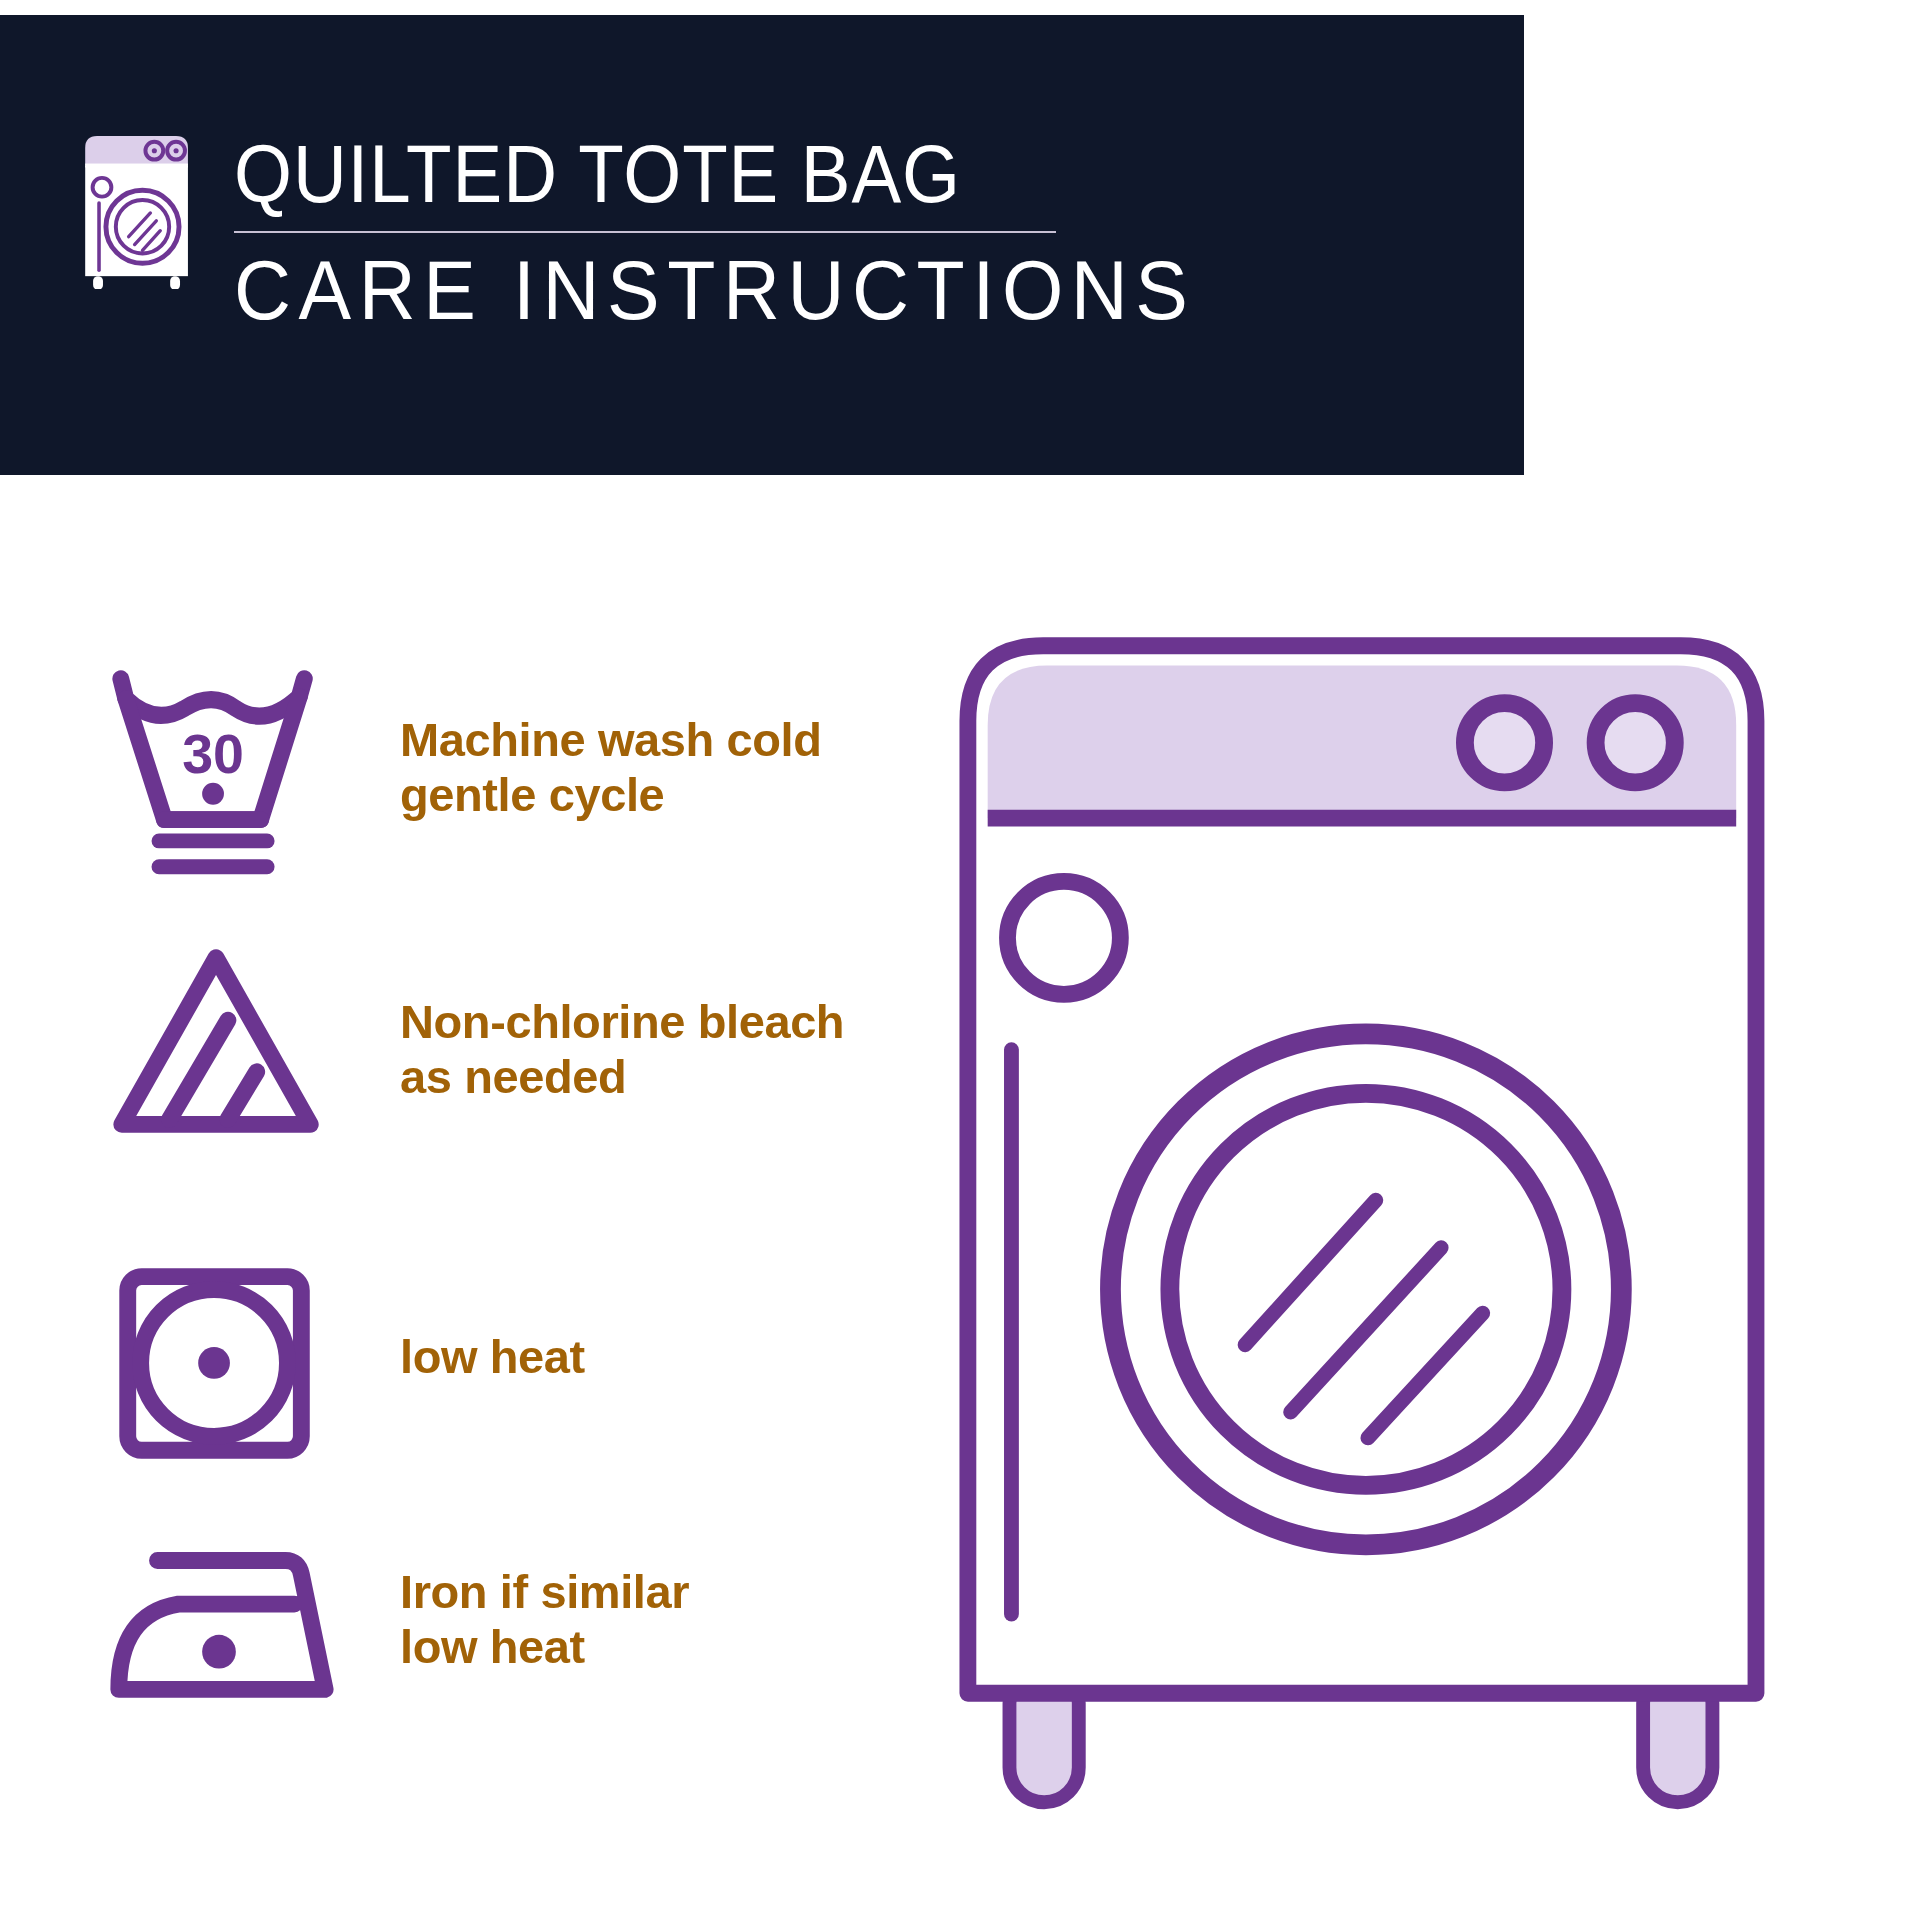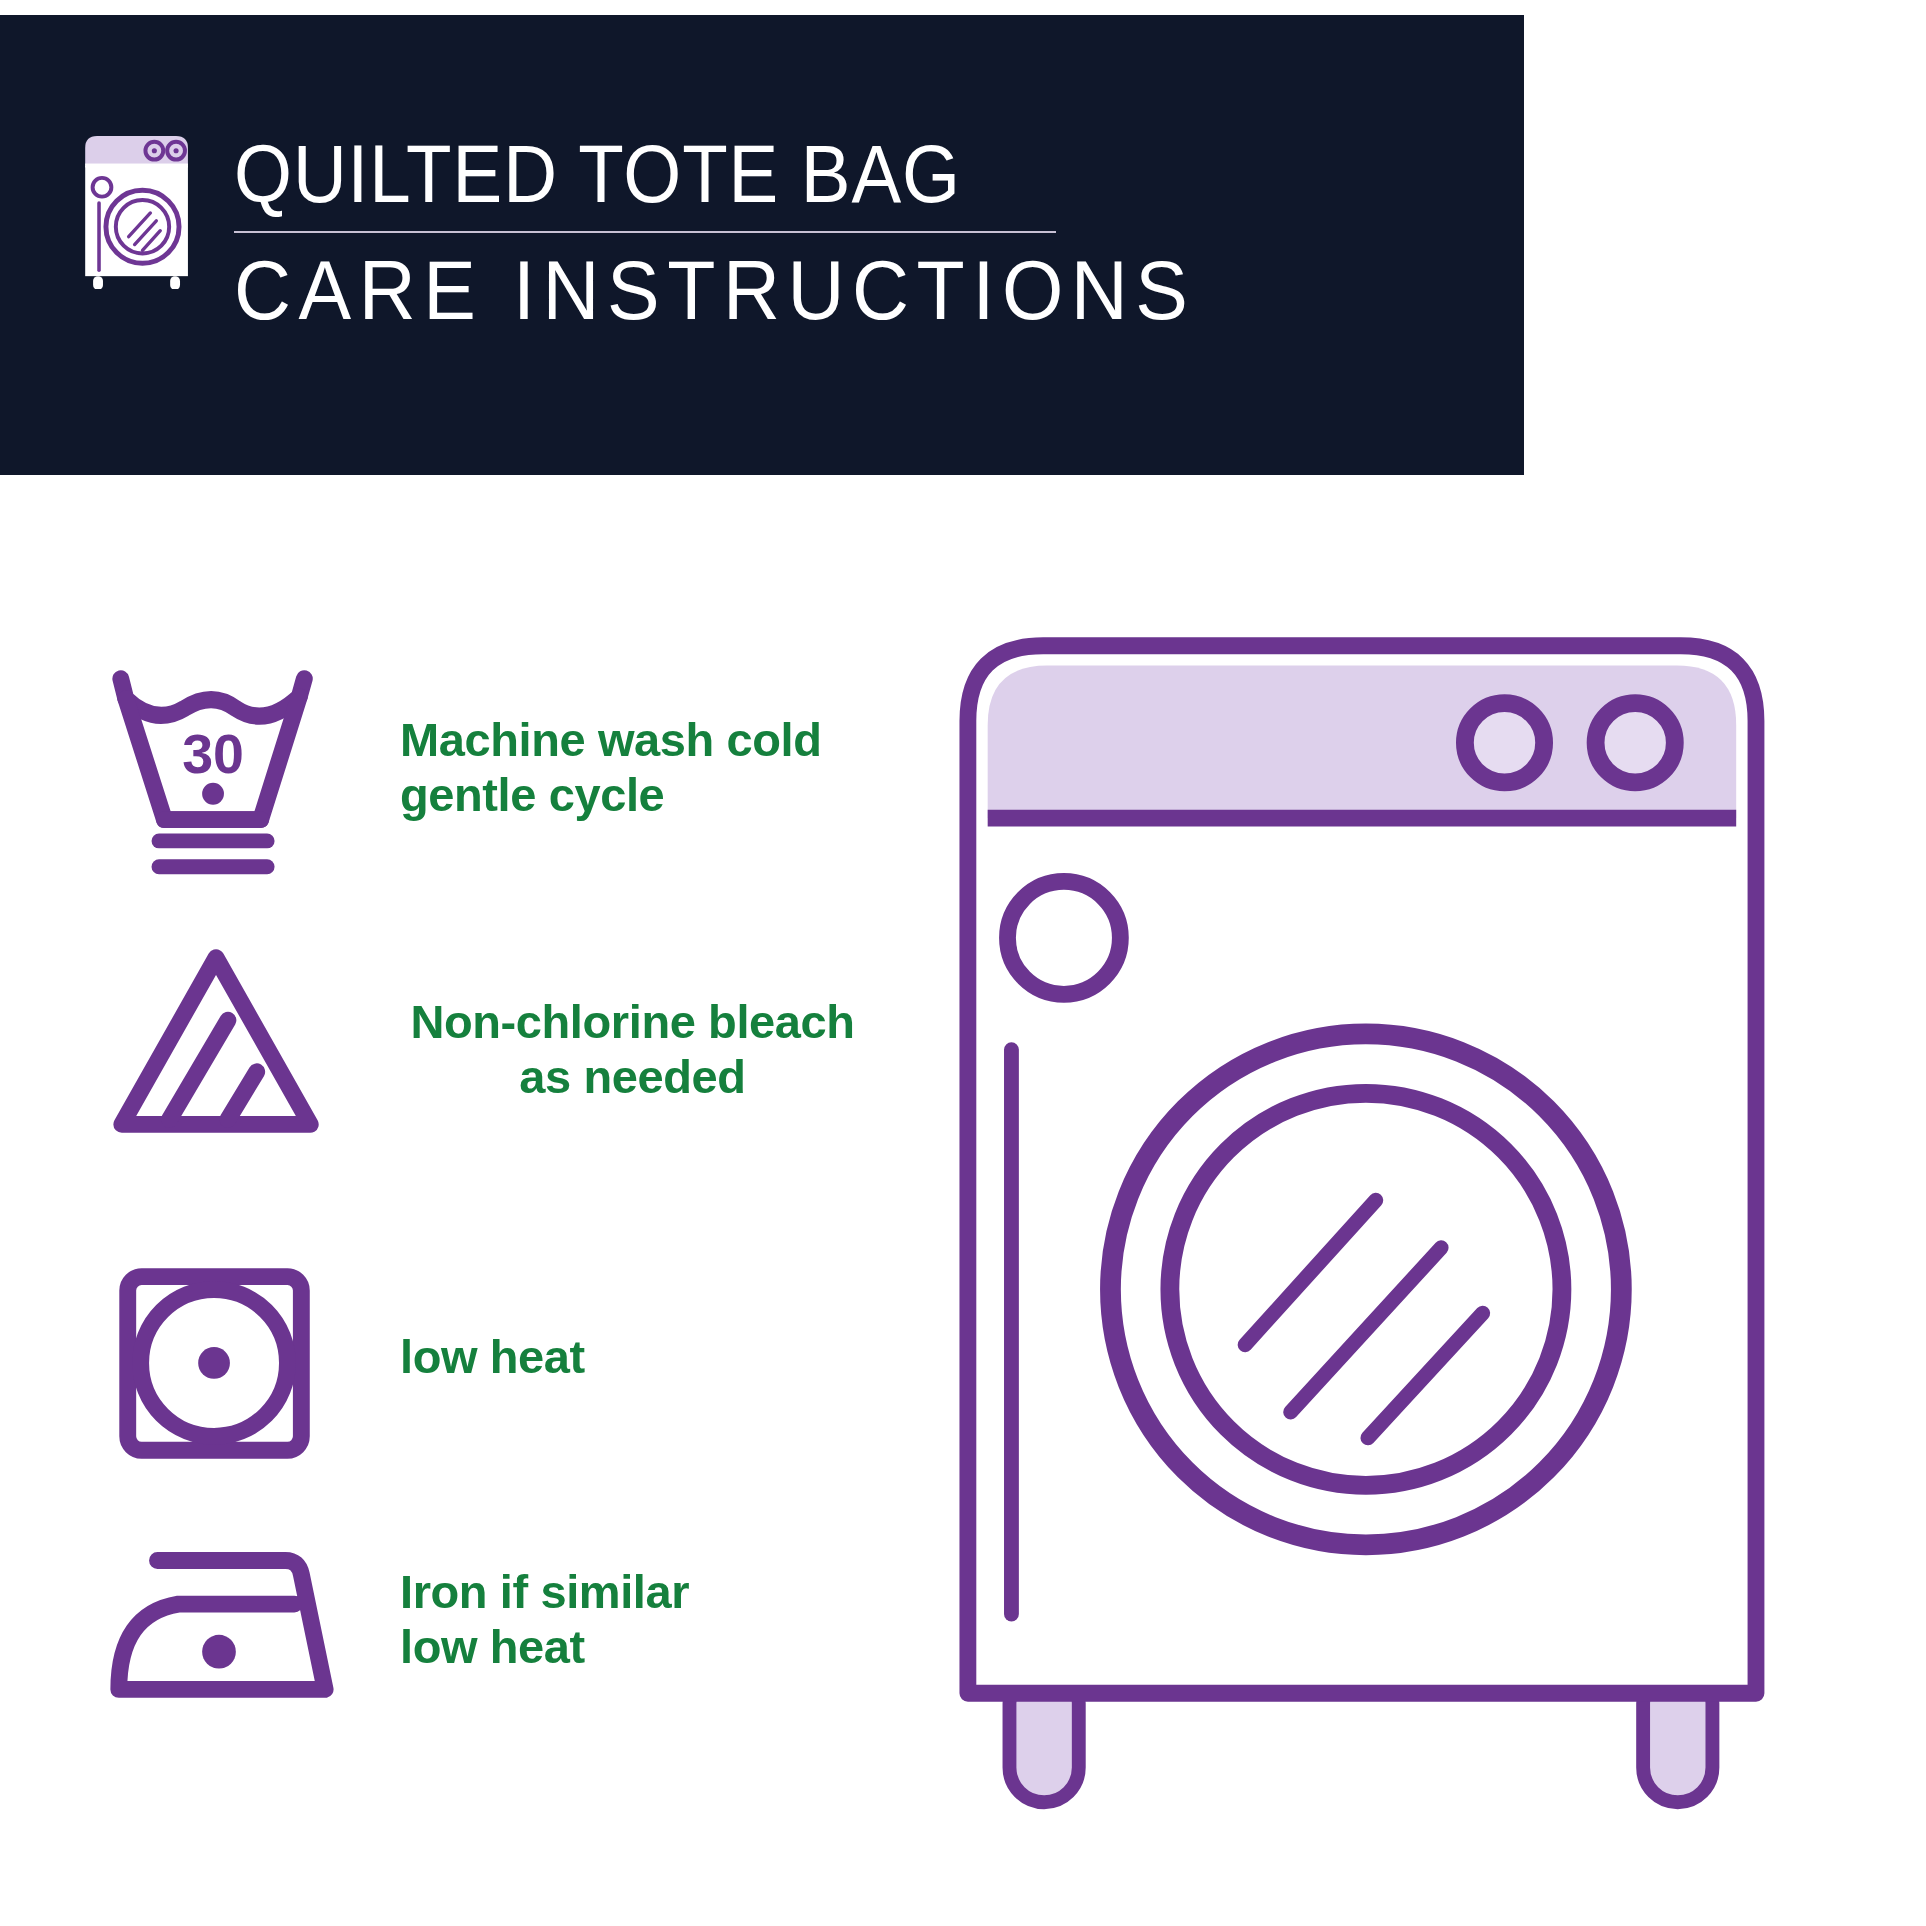--- a/index.html
+++ b/index.html
@@ -62,28 +62,28 @@
   .care-icon{
     position:absolute;left:83px;width:248px;height:248px;
     display:flex;align-items:center;justify-content:center;
   }
   .care-label{
     position:absolute;left:388px;width:465px;
     font-family:"Liberation Sans", sans-serif;
     font-weight:700;
     font-size:47px;
     line-height:55px;
-    color:#15803d;
+    color:#a16207;
     letter-spacing:-0.4px;
   }
   .care-label span{display:block;}
 
   
   #row-wash   {top:183px;}
-  #row-bleach {top:465px;text-align:center;}
+  #row-bleach {top:465px;}
   #row-dry    {top:772px;}
   #row-iron   {top:1035px;}
 
   
   .machine{
     position:absolute;left:950px;top:624px;width:911px;height:1198px;
   }
 </style>
 </head>
 <body>

